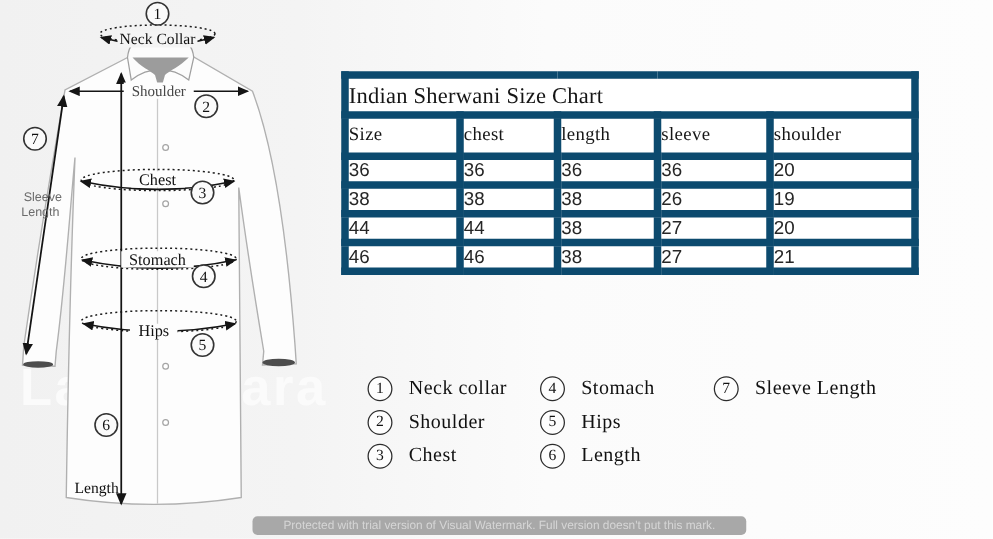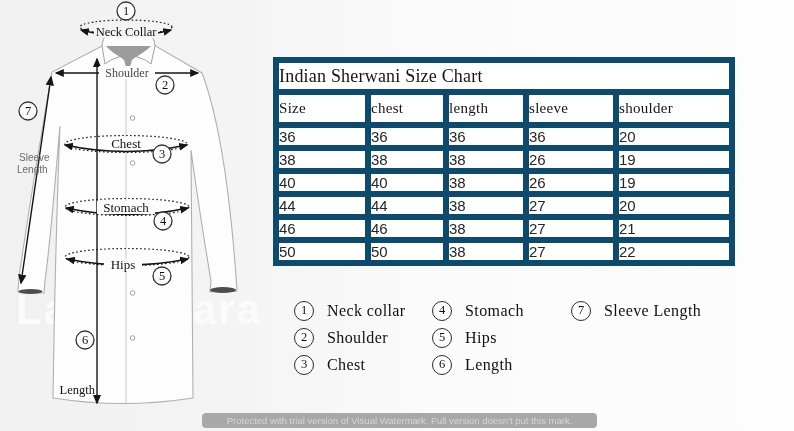--- a/index.html
+++ b/index.html
@@ -172,47 +172,33 @@
         <td>20</td>
       </tr>
       <tr>
         <td>38</td>
         <td>38</td>
         <td>38</td>
         <td>26</td>
         <td>19</td>
       </tr>
       <tr>
-        <td>40</td>
-        <td>40</td>
-        <td>38</td>
-        <td>26</td>
-        <td>19</td>
-      </tr>
-      <tr>
         <td>44</td>
         <td>44</td>
         <td>38</td>
         <td>27</td>
         <td>20</td>
       </tr>
       <tr>
         <td>46</td>
         <td>46</td>
         <td>38</td>
         <td>27</td>
         <td>21</td>
       </tr>
-      <tr>
-        <td>50</td>
-        <td>50</td>
-        <td>38</td>
-        <td>27</td>
-        <td>22</td>
-      </tr>
     </tbody>
 </table>
 
 <div class="legend">
   <div class="legend-item">
     <span class="legend-num">1</span>
     <span class="legend-label">Neck collar</span>
   </div>
   <div class="legend-item">
     <span class="legend-num">2</span>

